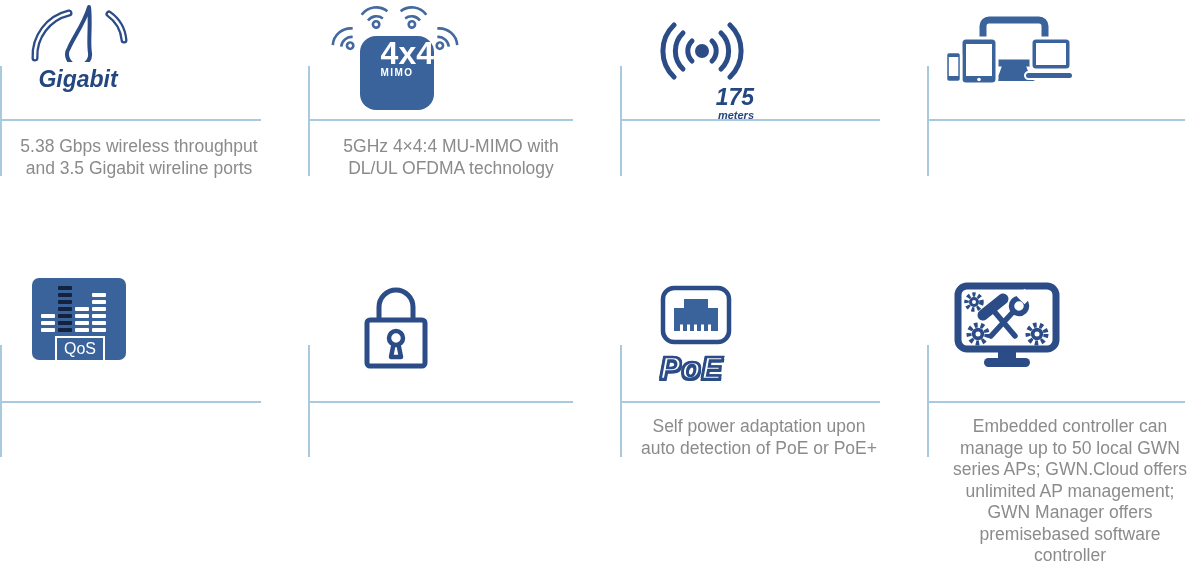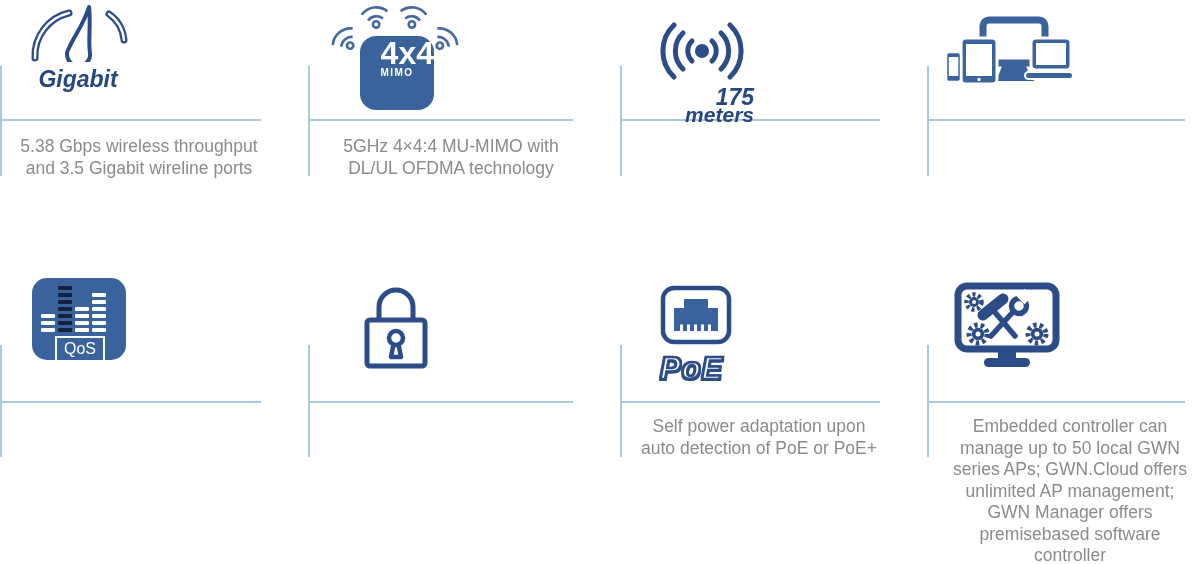--- a/index.html
+++ b/index.html
@@ -44,28 +44,28 @@
   .wifi.w2{left:28px;top:1px;transform:rotate(-8deg);}
   .wifi.w3{left:66px;top:1px;transform:rotate(8deg);}
   .wifi.w4{left:98px;top:24px;transform:rotate(40deg);}
   .mimo-box{position:absolute;left:30px;top:34px;width:74px;height:74px;background:#3a639c;border-radius:16px;color:#fff;text-align:center;}
   .mimo-main{font-size:32px;font-weight:bold;margin-top:4px;line-height:26px;text-align:right;}
   .mimo-sub{font-size:10px;font-weight:bold;letter-spacing:1.5px;margin-top:1px;}
 
   
   .c3 .icon-area{top:22px;left:28px;width:106px;text-align:right;}
   .cov-num{font-size:23px;line-height:22px;margin-top:2px;}
-  .cov-unit{font-size:21px;line-height:14px;}
+  .cov-unit{font-size:11px;line-height:14px;}
 
   
   .c4 .icon-area{top:16px;left:18px;}
 
   
   .c5 .icon-area{top:8px;left:32px;}
-  .qos-box{position:relative;width:94px;height:82px;background:#3a639c;border-radius:15px;}
+  .qos-box{position:relative;width:94px;height:82px;background:#3a639c;border-radius:7px;}
   .qos-label{position:absolute;left:23px;bottom:0;width:46px;height:22px;border:2.5px solid #fff;border-bottom:none;color:#fff;font-size:16px;text-align:center;line-height:21px;}
 
   
   .c6 .icon-area{top:12px;left:50px;}
 
   
   .c7 .icon-area{top:15px;left:40px;width:92px;text-align:left;}
   .poe-label{font-size:31px;font-weight:bold;font-style:italic;letter-spacing:1px;color:#fff;
     -webkit-text-stroke:2.5px #2b4c87;
     text-shadow:1.5px 1.5px 0 #2b4c87,-1.5px -1.5px 0 #2b4c87,1.5px -1.5px 0 #2b4c87,-1.5px 1.5px 0 #2b4c87;

